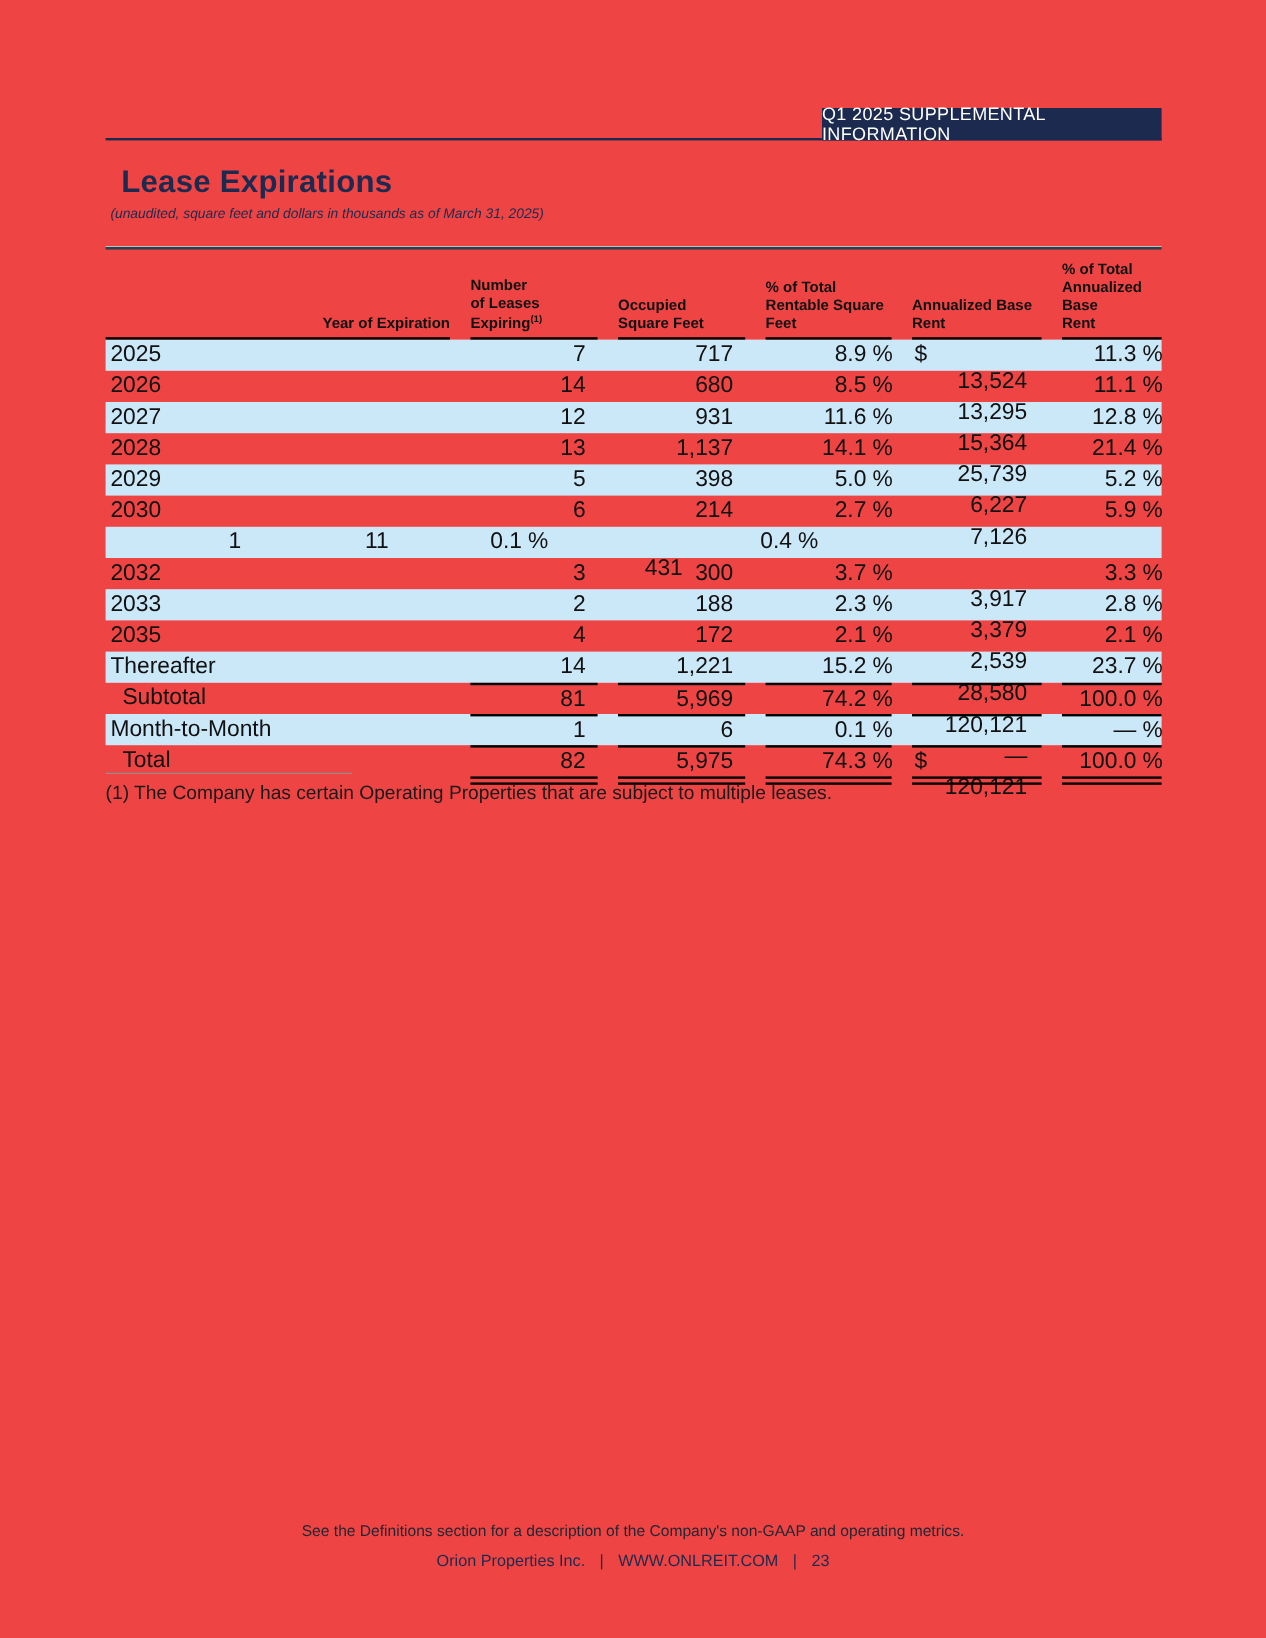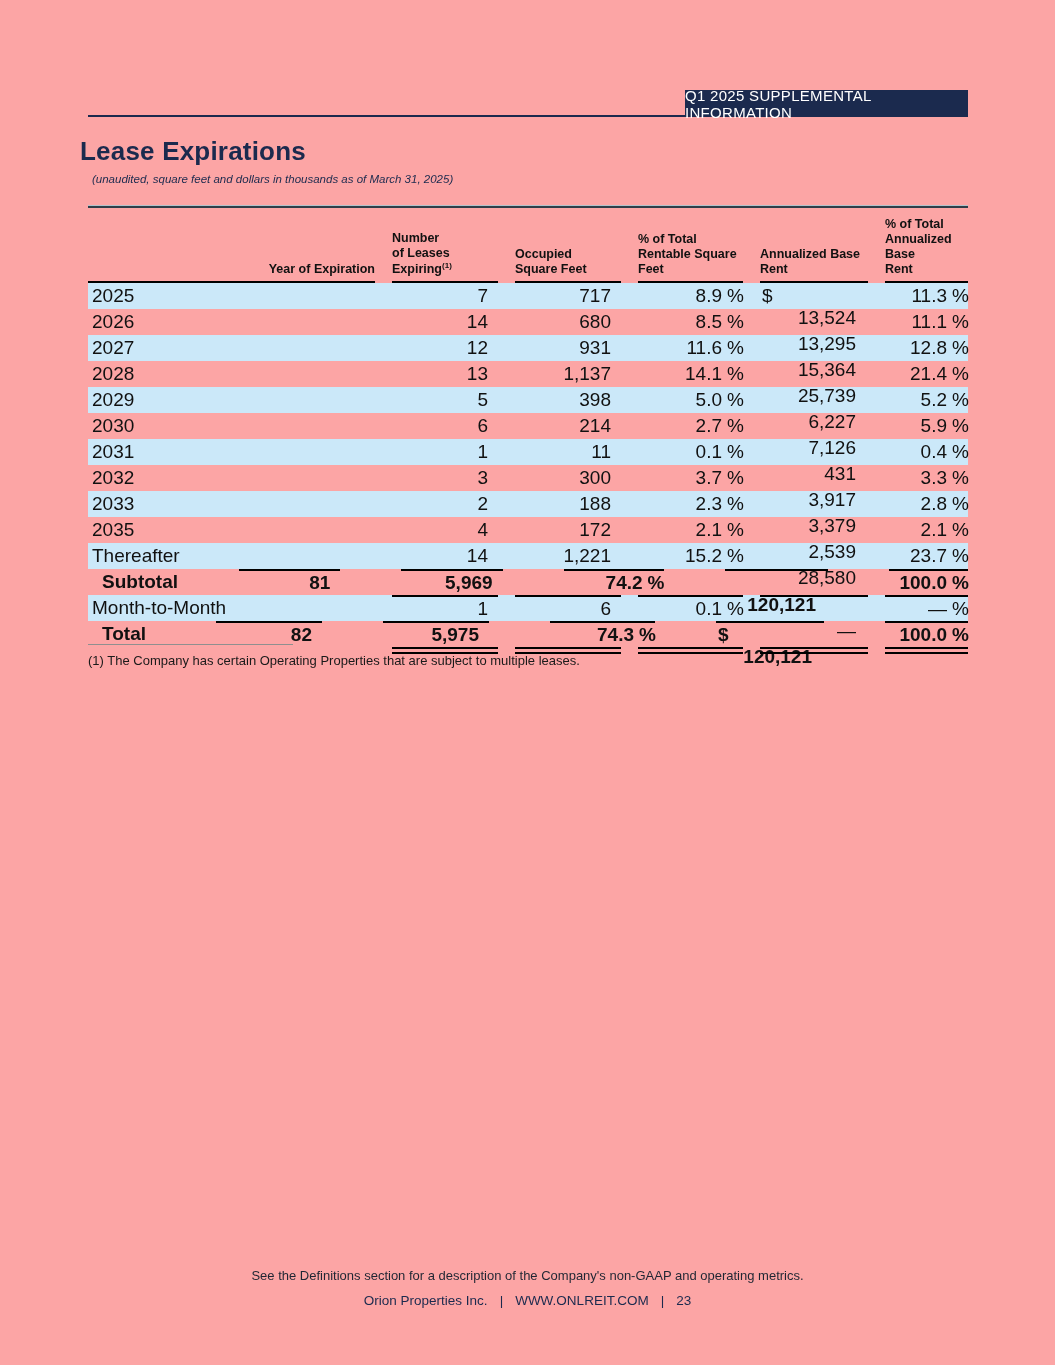--- a/index.html
+++ b/index.html
@@ -5,40 +5,40 @@
   :root{
     --navy:#1b2a4e;
     --row_blue:#cbe8f9;
     --rule_black:#000000;
     --banner_text:#ffffff;
   }
   html,body{margin:0;padding:0;background:#e8e8e8;}
   .page{
     position:relative;
     width:1055px;height:1365px;
-    background:#fca5a5;
+    background:#ef4444;
     font-family:"Liberation Sans", sans-serif;
     color:#111;
     overflow:hidden;
     margin:0 auto;
   }
   
   .banner-rule{
     position:absolute;left:88px;top:115px;width:880px;height:2px;
     background:var(--navy);
   }
   .banner{
     position:absolute;left:685px;top:90px;width:283px;height:27px;
     background:var(--navy);color:var(--banner_text);
     display:flex;align-items:center;justify-content:center;
     font-size:15px;letter-spacing:0.3px;
   }
   
   .page-title{
-    position:absolute;left:80px;top:136px;
+    position:absolute;left:101px;top:136px;
     font-size:26px;font-weight:bold;color:var(--navy);
     letter-spacing:0.2px;
   }
   .page-subtitle{
     position:absolute;left:92px;top:173px;
     font-size:11.5px;font-style:italic;color:var(--navy);
   }
   
   .table-wrap{position:absolute;left:88px;top:205px;width:880px;}
   .table-top-rule{
@@ -56,21 +56,21 @@
   .hc .hl{white-space:pre-line;}
   .hc sup{font-size:8px;vertical-align:super;}
   .hc.year{flex:1;text-align:right;padding-left:2px;}
   .colw1{width:106px;margin-left:17px;}
   .colw2{width:106px;margin-left:17px;}
   .colw3{width:105px;margin-left:17px;}
   .colw4{width:108px;margin-left:17px;}
   .colw5{width:83px;margin-left:17px;}
   .row{display:flex;height:26px;font-size:19px;}
   .row.blue{background:var(--row_blue);}
-  .row.bold{font-weight:bold;gap:44px;}
+  .row.bold{font-weight:normal;}
   .cell{box-sizing:border-box;display:flex;align-items:center;height:26px;}
   .cell-year{flex:1;padding-left:4px;}
   .row.indent .cell-year{padding-left:14px;}
   .cnum{justify-content:flex-end;padding-right:10px;}
   .cpct{justify-content:flex-end;padding-right:2px;}
   .cabr{padding-left:2px;padding-right:12px;}
   .cabr .cur{width:12px;text-align:left;}
   .cabr .v{flex:1;text-align:right;margin-top:43px;}
   .cpct .pct{width:14px;text-align:right;margin-left:5px;}
   .row.rule-top .cell:not(.cell-year){border-top:2px solid var(--rule_black);}
@@ -79,21 +79,21 @@
   .drule .seg{
     box-sizing:border-box;height:7px;
     border-top:2px solid var(--rule_black);
     border-bottom:2px solid var(--rule_black);
   }
   
   .footnote-rule{
     position:absolute;left:88px;top:644px;width:205px;height:1px;background:#8f8f8f;
   }
   .footnote{
-    position:absolute;left:88px;top:653px;font-size:13px;color:#1a1a1a;
+    position:absolute;left:88px;top:653px;font-size:16px;color:#1a1a1a;
   }
   
   .footer-note{
     position:absolute;left:0;top:1268px;width:100%;
     text-align:center;font-size:13px;color:#1f2633;
   }
   .footer-line2{
     position:absolute;left:0;top:1293px;width:100%;
     text-align:center;font-size:13.5px;color:var(--navy);
   }
@@ -265,21 +265,20 @@
     <div class="cell cabr colw4">
             <span class="cur"></span>
             <span class="v">7,126</span>
           </div>
     <div class="cell cpct colw5">
             <span class="v">5.9</span>
             <span class="pct">%</span>
           </div>
   </div>
         <div class="row blue">
-    <div class="cell cell-year">2031</div>
     <div class="cell cnum colw1">
             <span class="v">1</span>
           </div>
     <div class="cell cnum colw2">
             <span class="v">11</span>
           </div>
     <div class="cell cpct colw3">
             <span class="v">0.1</span>
             <span class="pct">%</span>
           </div>

